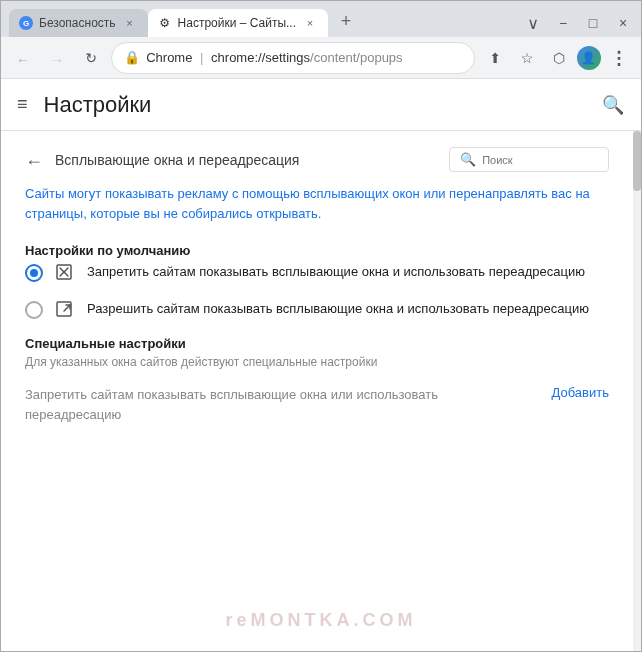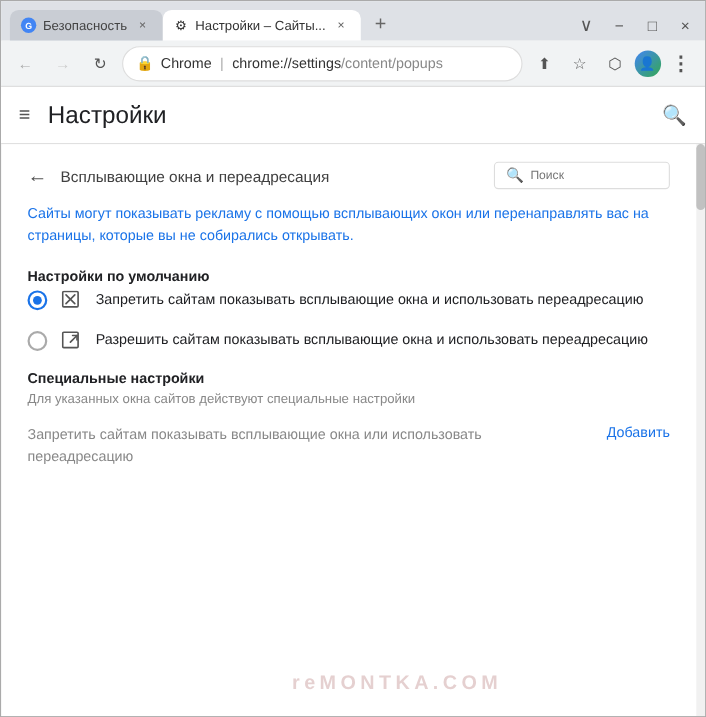--- a/index.html
+++ b/index.html
@@ -381,21 +381,20 @@
       position: absolute;
       bottom: 20px;
       left: 50%;
       transform: translateX(-50%);
       font-size: 18px;
       font-weight: 700;
       color: rgba(180, 120, 120, 0.35);
       letter-spacing: 4px;
       white-space: nowrap;
       pointer-events: none;
-      margin-left: 40px;
     }
   </style>
 </head>
 <body>
 
 <div class="window">
 
   <div class="titlebar">
     <div class="tabs-row">
 

